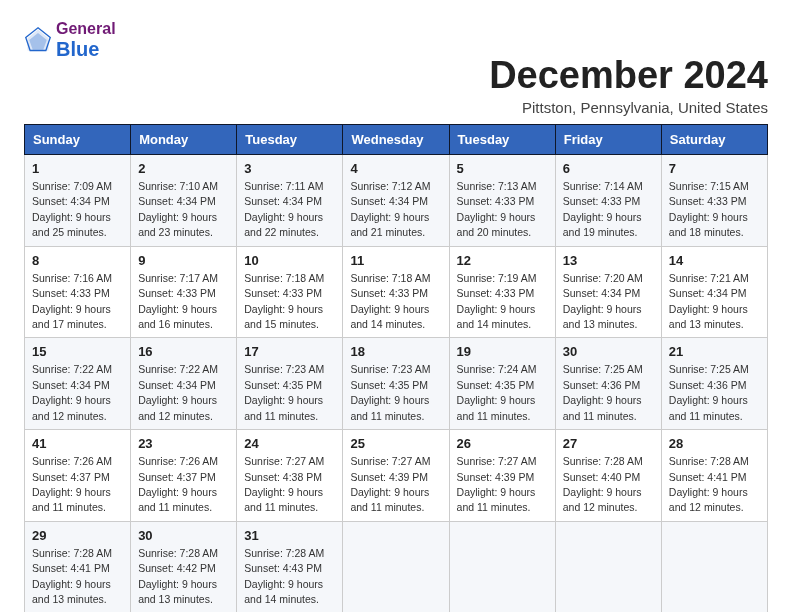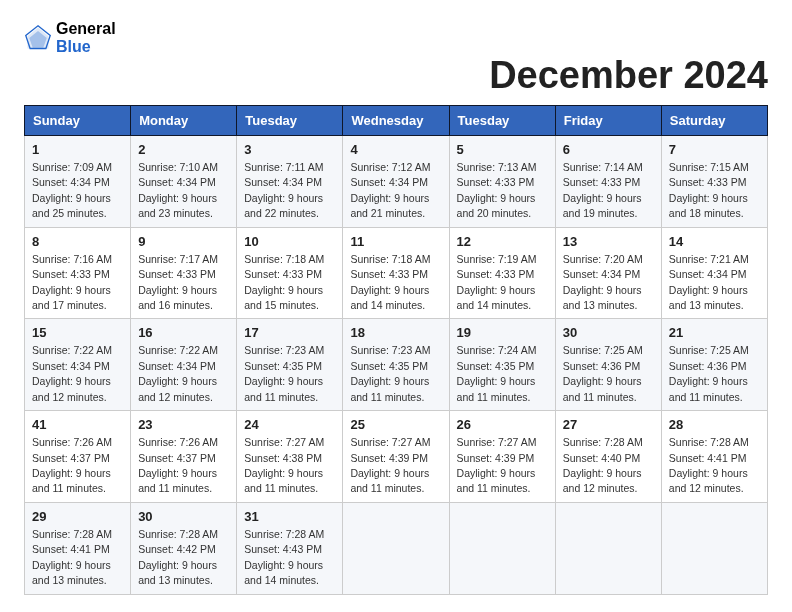--- a/index.html
+++ b/index.html
@@ -22,24 +22,24 @@
       gap: 4px;
     }
     .logo-text {
       display: flex;
       flex-direction: column;
       line-height: 1.1;
     }
     .logo-general {
       font-size: 16px;
       font-weight: bold;
-      color: #000000;
+      color: #701a75;
     }
     .logo-blue {
-      font-size: 16px;
+      font-size: 20px;
       font-weight: bold;
       color: #2266cc;
     }
     .logo-icon {
       width: 28px;
       height: 28px;
     }
     .title-block {
       text-align: right;
       margin-top: 35px;
@@ -113,20 +113,21 @@
       <polygon points="16,2 30,13 25,28 7,28 2,13" fill="none" stroke="#2266cc" stroke-width="1.5"></polygon>
       <polygon points="16,8 26,16 22,27 10,27 6,16" fill="#2266cc" opacity="0.3"></polygon>
     </svg>
     <div class="logo-text">
       <span class="logo-general">General</span>
       <span class="logo-blue">Blue</span>
     </div>
   </div>
   <div class="title-block">
     <div class="month-title">December 2024</div>
+    <div class="location-subtitle">Pittston, Pennsylvania, United States</div>
   </div>
 </div>
 
 <table class="calendar-table">
   <thead>
     <tr id="weekday-header-row">
         <th>Sunday</th>
         <th>Monday</th>
         <th>Tuesday</th>
         <th>Wednesday</th>

